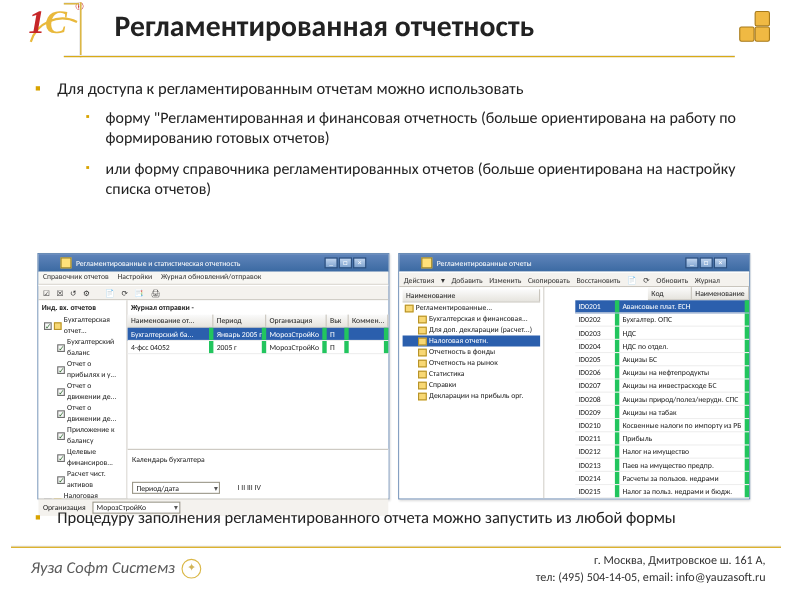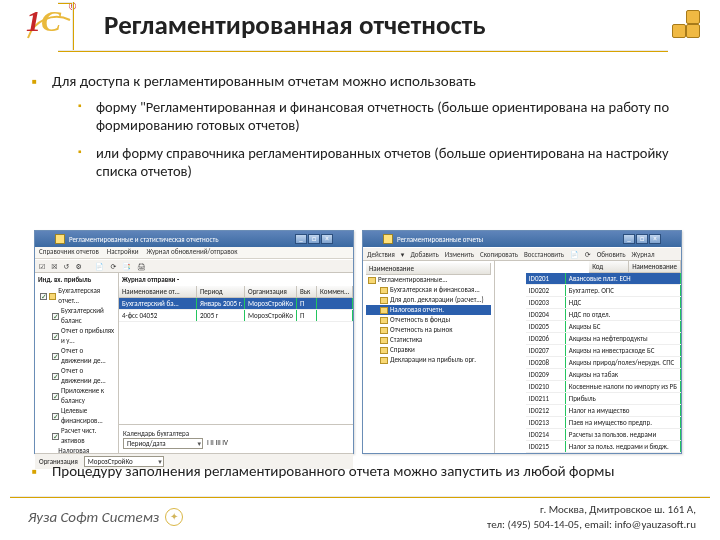--- a/index.html
+++ b/index.html
@@ -49,24 +49,24 @@
   .tree-item { display: flex; align-items: center; gap: 2px; padding: 0 0 0 2px; line-height: 10px; }
   .tree-item.lv2 { padding-left: 14px; }
   .tree-item .cb { width: 7px; height: 7px; border: 1px solid #6e6e6e; background: #f7f7f7; display: inline-block; }
   .tree-item .cb.ck::after { content: "✓"; color: #2c6b2c; font-size: 7px; position: relative; top: -2px; }
   .tree-item .fld { width: 8px; height: 7px; background: #f8d874; border: 1px solid #b79329; display: inline-block; }
   .tree-item.sel { background: #2b5fad; color: #fff; }
   .rightpane { flex: 1; background: #fff; display: flex; flex-direction: column; }
   .gridhdr { display: flex; background: linear-gradient(#fbfbfb,#e6e4de); border-bottom: 1px solid #c9c5bd; }
   .gridhdr span { padding: 1px 3px; border-right: 1px solid #c9c5bd; }
   .gridrow { display: flex; border-bottom: 1px solid #eee; }
-  .gridrow span { padding: 1px 3px; border-right: 1px solid #22c55e; white-space: nowrap; overflow: hidden; }
+  .gridrow span { padding: 1px 3px; border-right: 4px solid #22c55e; white-space: nowrap; overflow: hidden; }
   .gridrow.sel { background: #2b5fad; color: #fff; }
   .cal { padding: 4px; border-top: 1px solid #c9c5bd; background: #fff; }
-  .cal .boxrow { display: flex; gap: 4px; margin-top: 0; }
+  .cal .boxrow { display: flex; gap: 16px; margin-top: 16px; }
   .statusrow { height: 16px; border-top: 1px solid #c9c5bd; background: #f4f2ee; display: flex; align-items: center; padding: 0 4px; gap: 6px; }
   .combo { display: inline-block; background: #fff; border: 1px solid #9b9789; padding: 0 10px 0 3px; position: relative; min-width: 80px; }
   .combo::after { content: "▾"; position: absolute; right: 1px; top: 0; font-size: 7px; color: #555; }
 
   
   .w2 .layout { height: calc(100% - 30px); }
   .w2 .leftpane { width: 132px; }
   .w2 .rightpane { flex: 1; align-items: flex-end; }
   .w2 .gridhdr span.c1 { width: 40px; } .w2 .gridhdr span.c2 { flex: 1; }
   .gridrow .c1 { width: 40px; } .gridrow .c2 { flex: 1; }
@@ -135,21 +135,21 @@
           <span>☒</span>
           <span>↺</span>
           <span>⚙</span>
         <span style="margin-left:8px">📄</span>
           <span>⟳</span>
           <span>📑</span>
           <span>🖨</span>
       </div>
       <div class="layout">
         <div class="leftpane">
-          <div class="hdr">Инд. вх. прибыль</div>
+          <div class="hdr">Инд. вх. отчетов</div>
           <div id="w1tree">
               <div class="tree-item">
                 <span class="cb ck"></span>
                 <span class="fld"></span>
                 <span>Бухгалтерская отчет...</span>
               </div>
               <div class="tree-item lv2">
                 <span class="cb ck"></span>
                 <span>Бухгалтерский баланс</span>
               </div>

